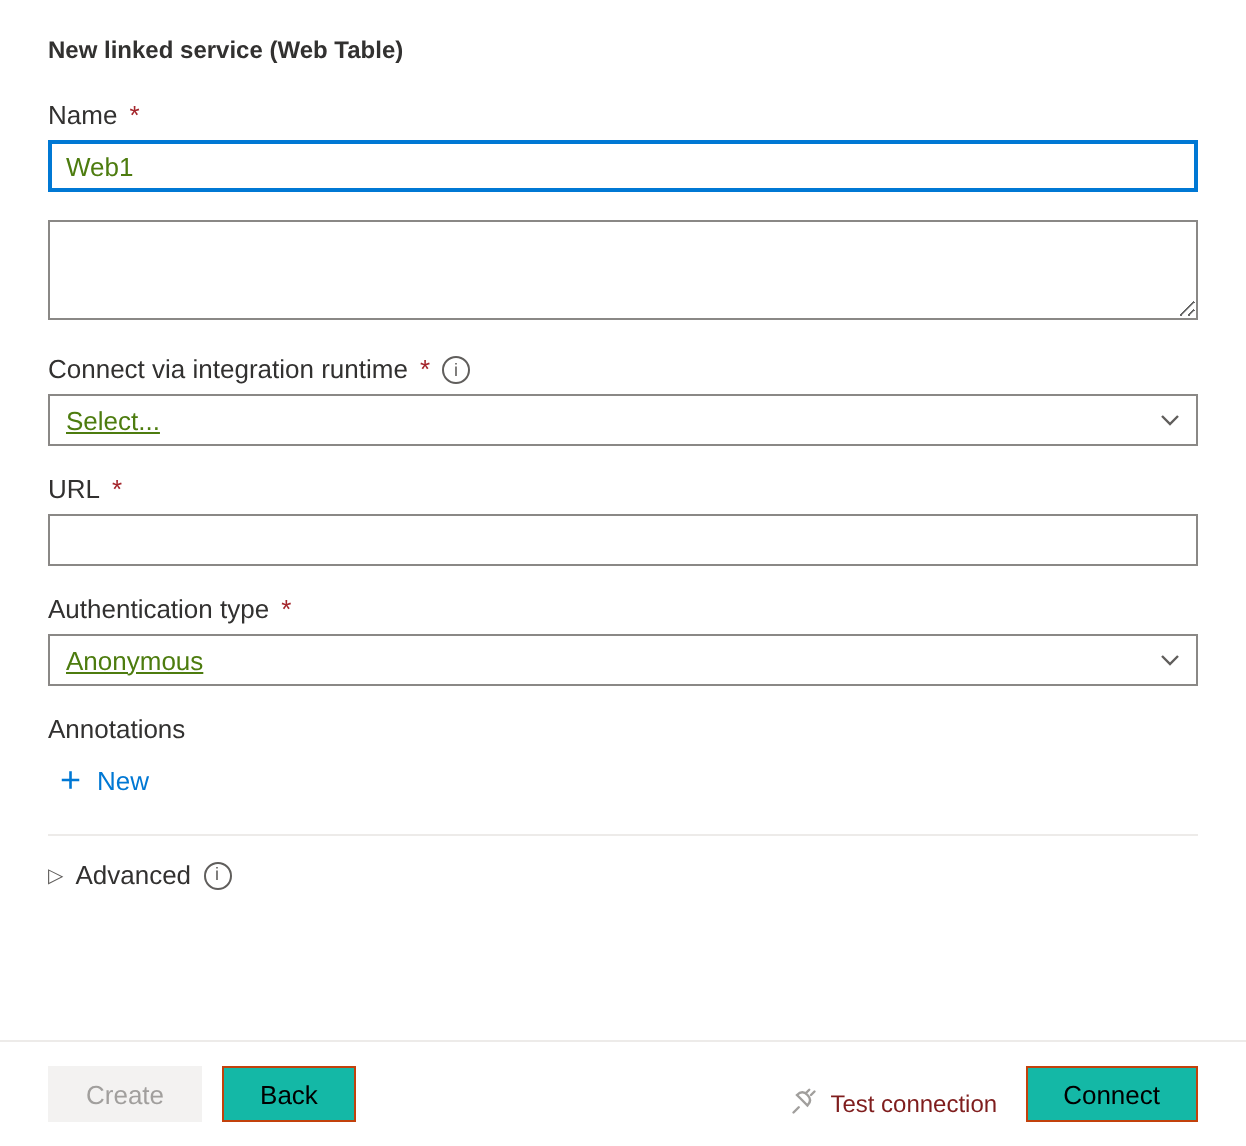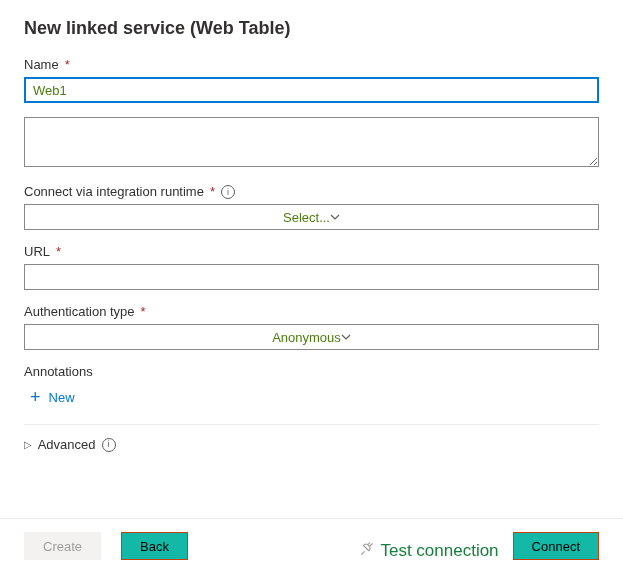--- a/index.html
+++ b/index.html
@@ -7,21 +7,21 @@
       font-family: "Segoe UI", -apple-system, sans-serif;
       font-size: 13px;
       color: #323130;
       background: #fff;
       width: 623px;
       height: 573px;
       position: relative;
     }
     .pane { padding: 18px 24px 0 24px; }
     h2.title {
-      font-size: 18px;
+      font-size: 12px;
       font-weight: 600;
       color: #323130;
       margin-bottom: 18px;
     }
     .field { margin-bottom: 14px; }
     .label {
       display: flex;
       align-items: flex-end;
       gap: 6px;
       font-size: 13px;
@@ -56,22 +56,23 @@
       border: 2px solid #0078d4;
       padding: 3px 7px;
     }
     textarea {
       height: 50px;
       resize: both;
     }
     .select {
       display: flex;
       align-items: center;
-      justify-content: center;
+      justify-content: space-between;
       cursor: default;
+      text-decoration: underline;
     }
     .chev {
       width: 10px; height: 10px;
       display: inline-flex;
       align-items: center;
     }
     .chev svg { width: 10px; height: 10px; fill: none; stroke: #605e5c; stroke-width: 1.2; }
     .add-new {
       display: inline-flex;
       align-items: center;
@@ -122,28 +123,28 @@
       display: inline-flex;
       align-items: center;
       justify-content: center;
     }
     .btn.primary-disabled {
       background: #f3f2f1;
       border: 1px solid #f3f2f1;
       color: #a19f9d;
       cursor: default;
     }
-    .footer-left { display: flex; gap: 20px; }
+    .footer-left { display: flex; gap: 10px; }
     .footer-right { margin-left: auto; display: flex; gap: 14px; align-items: center; }
     .test-conn {
       display: inline-flex;
       align-items: center;
       gap: 6px;
-      color: #15803d;
-      font-size: 17px;
+      color: #7f1d1d;
+      font-size: 12px;
       cursor: default;
       margin-top: 10px;
     }
     .plug-icon svg { width: 14px; height: 14px; stroke: #a19f9d; fill: none; stroke-width: 1.4; }
   </style>
 </head>
 <body>
 
 <div class="pane">
   <h2 class="title">New linked service (Web Table)</h2>

